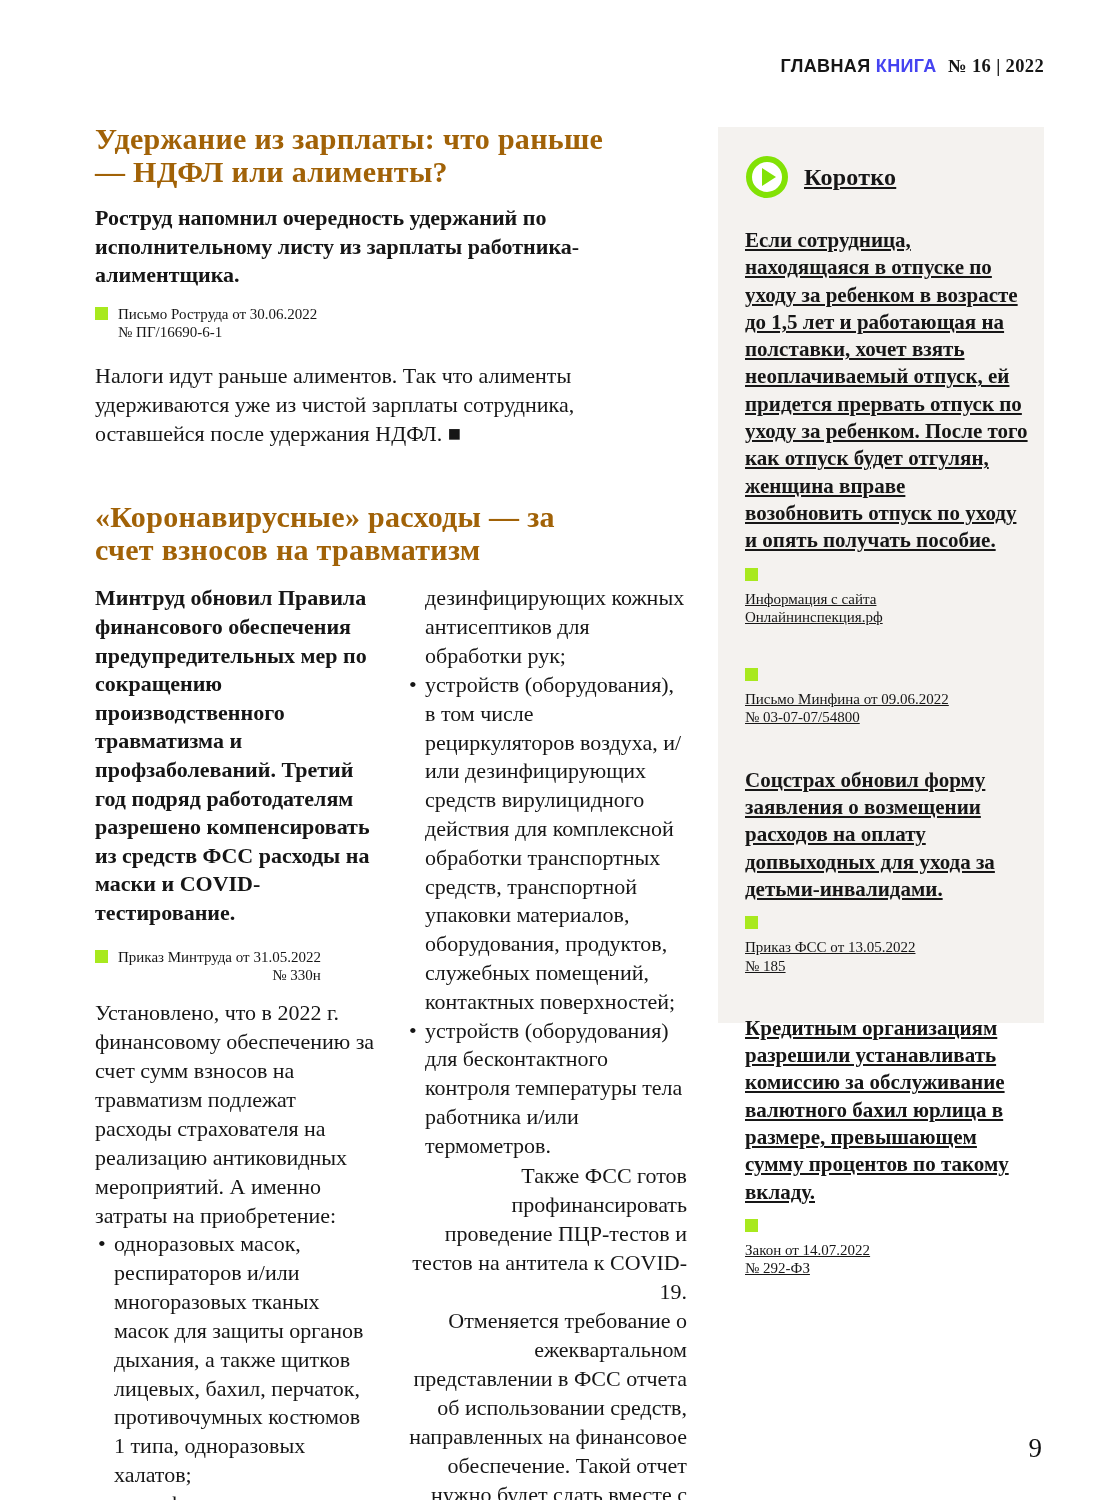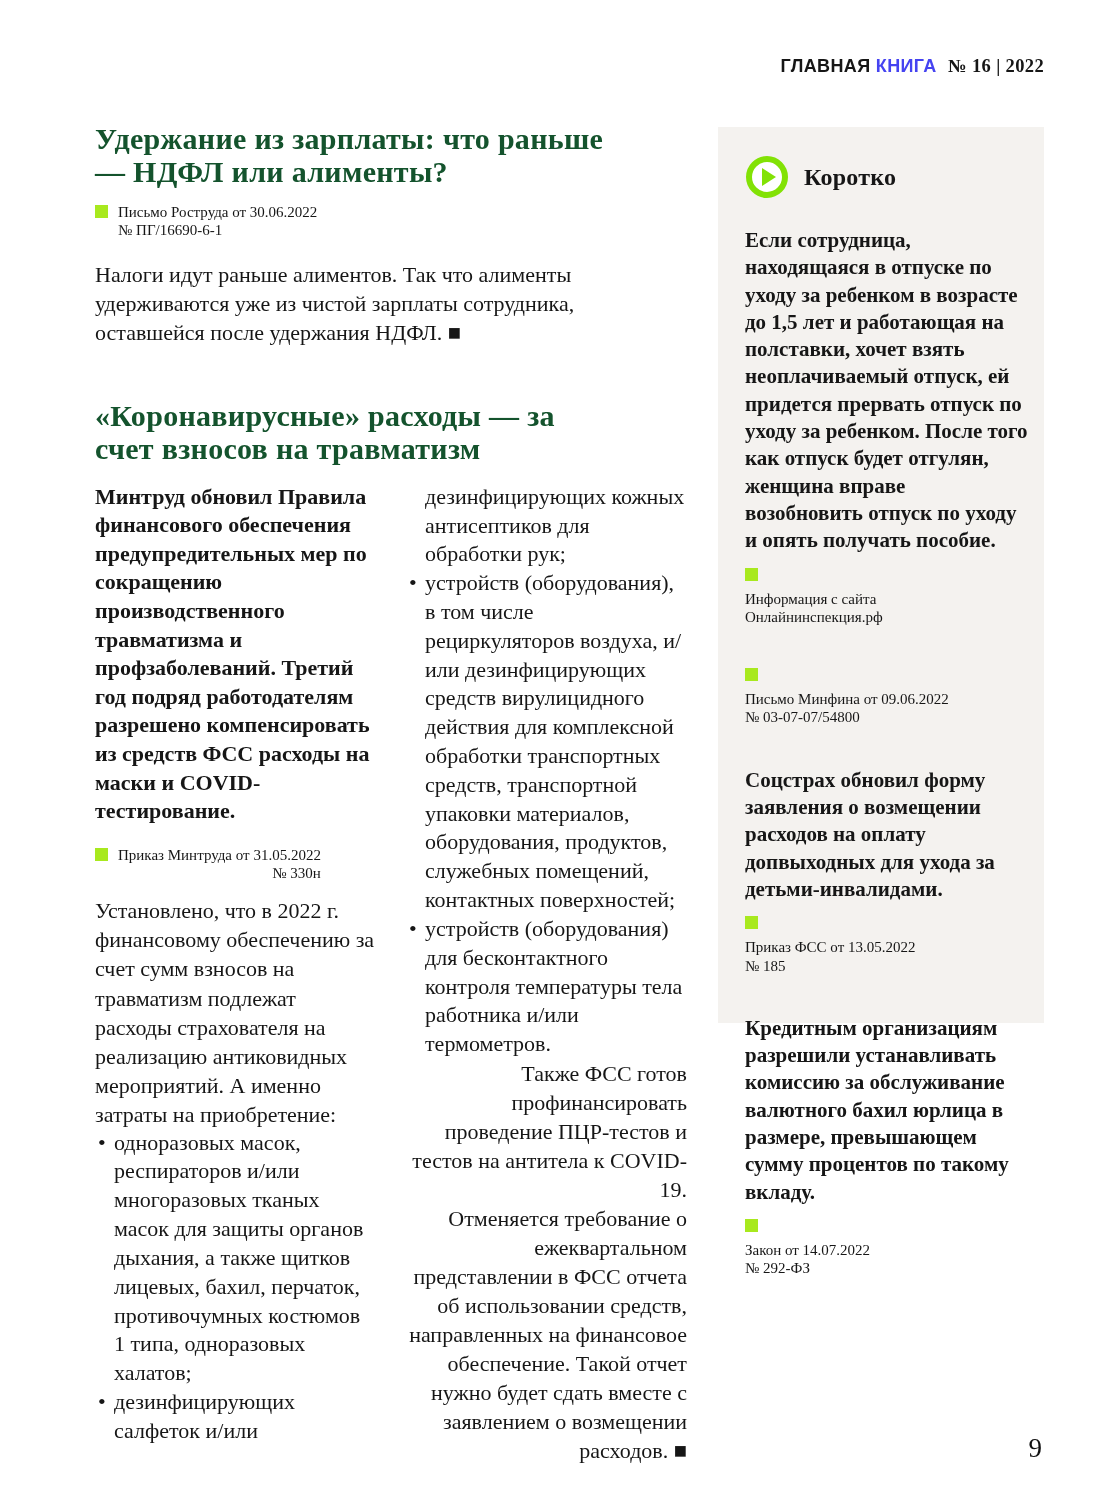--- a/index.html
+++ b/index.html
@@ -22,21 +22,21 @@
     position:absolute;top:56px;right:60px;
     font-family:"Liberation Sans", sans-serif;font-weight:bold;font-size:18px;
     letter-spacing:.02em;white-space:nowrap;
   }
   .hdr .brand-blue{color:var(--brand-blue);}
   .hdr .issue{font-family:"Liberation Serif", serif;font-size:18.5px;margin-left:6px;}
 
   
   .content{position:absolute;left:95px;top:122px;width:592px;}
   h1.title{
-    margin:0;font-size:30px;line-height:1.1;font-weight:bold;color:#14532d;
+    margin:0;font-size:30px;line-height:1.1;font-weight:bold;color:#a16207;
     max-width:525px;letter-spacing:.01em;
   }
   .lead{font-size:22px;font-weight:bold;line-height:1.3;margin:16px 0 0;max-width:575px;}
   .ref{display:flex;gap:10px;margin:15px 0 0;font-size:15px;line-height:1.22;align-items:flex-start;}
   .ref-square{width:13px;height:13px;background:var(--bullet-green);flex:none;margin-top:2px;}
   .body{font-size:22px;line-height:1.32;margin:20px 0 0;max-width:560px;}
 
   .article-2{display:block;margin-top:52px;}
   .twocol{
     margin-top:18px;column-count:2;column-gap:30px;
@@ -46,21 +46,21 @@
   .twocol .ref{margin:20px 0 14px;text-align:right;}
   .twocol .body{margin:0;max-width:none;}
   ul.blist{margin:0;padding:0;list-style:none;}
   ul.blist li{padding-left:19px;position:relative;}
   ul.blist li::before{content:"\2022";position:absolute;left:3px;}
   .p-indent{margin:0;text-indent:27px;max-width:none;text-align:right;}
 
   
   .sidebar{
     position:absolute;left:718px;top:127px;width:326px;height:896px;
-    background:var(--sidebar-bg);padding:24px 16px 0 27px;
+    background:var(--sidebar-bg);padding:24px 16px 0 27px;text-decoration:underline;
   }
   .sb-head{display:flex;align-items:center;gap:15px;margin:4px 0 28px;}
   .sb-title{font-size:24px;font-weight:bold;letter-spacing:.01em;}
   .play-icon{display:block;flex:none;}
   .sb-item{margin-bottom:40px;}
   .sb-text{font-size:21px;font-weight:bold;line-height:1.3;margin:0 0 11px;}
   .sb-ref{display:flex;gap:9px;font-size:15px;line-height:1.22;align-items:flex-start;flex-direction:column;}
   .sb-ref .ref-square{margin-top:2px;}
 
   .page-num{position:absolute;right:62px;bottom:36px;font-size:27px;color:#111;}
@@ -73,20 +73,21 @@
   <div class="hdr">
     <span>ГЛАВНАЯ</span>
     <span class="brand-blue">КНИГА</span>
     <span class="issue">№ 16 | 2022</span>
   </div>
 
   <div class="content">
 
     <article>
       <h1 class="title">Удержание из зарплаты: что раньше — НДФЛ или алименты?</h1>
+      <p class="lead">Роструд напомнил очередность удержаний по исполнительному листу из зарплаты работника-алиментщика.</p>
       <div class="ref">
         <span class="ref-square"></span>
         <span class="ref-text">
           <span>Письмо Роструда от 30.06.2022</span><br>
           <span>№ ПГ/16690-6-1</span>
         </span>
       </div>
       <p class="body">Налоги идут раньше алиментов. Так что алименты удерживаются уже из чистой зарплаты сотрудника, оставшейся после удержания НДФЛ. ■</p>
     </article>
 

